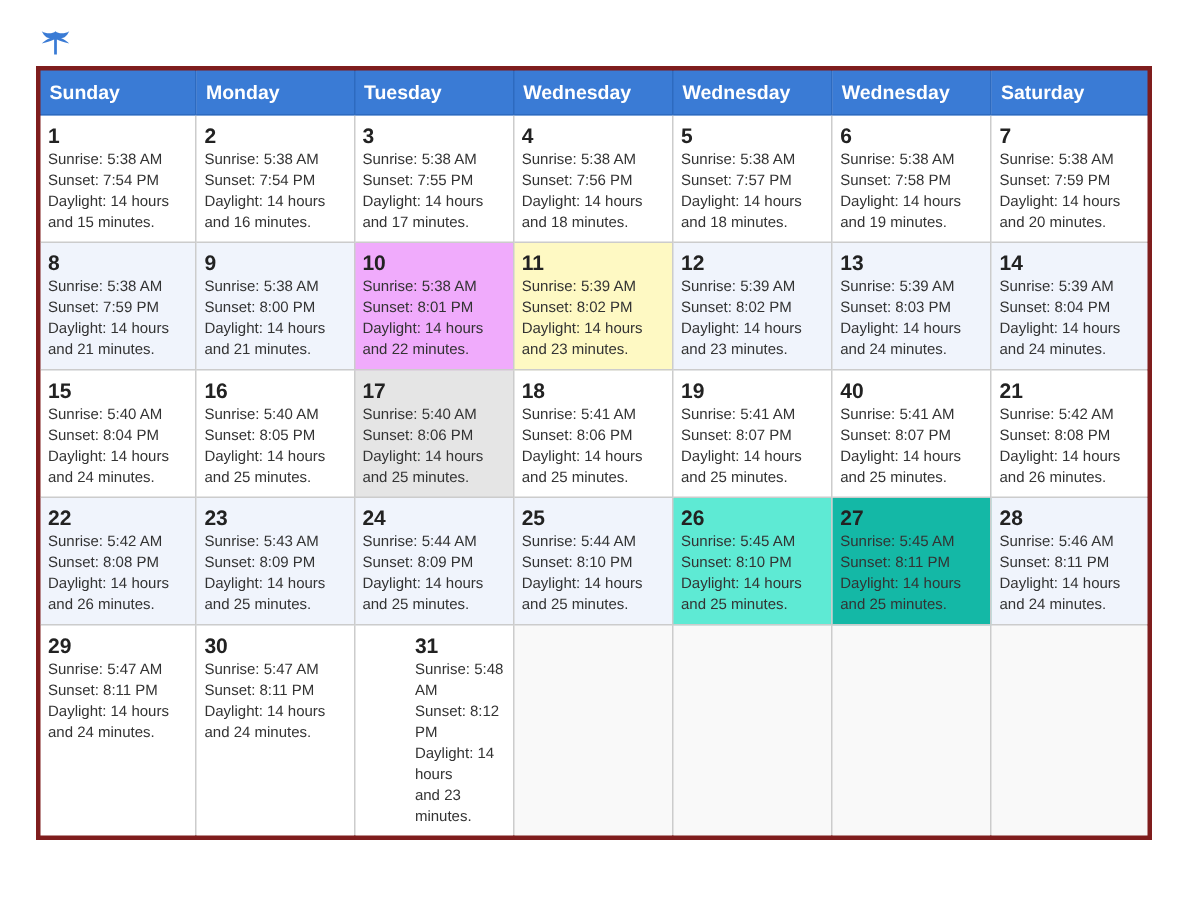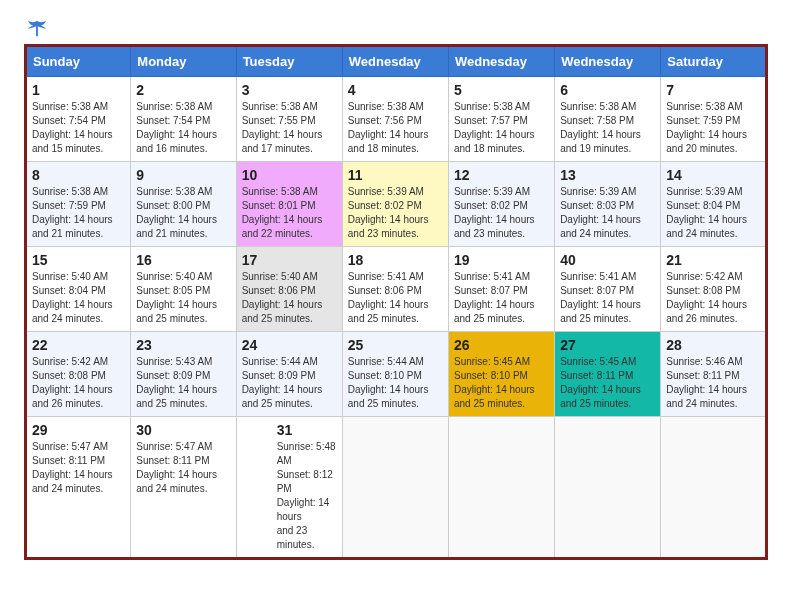--- a/index.html
+++ b/index.html
@@ -292,21 +292,21 @@
 Daylight: 14 hours
 and 25 minutes.</div>
         </td>
         <td style="background-color: rgb(240, 244, 252); margin-left: 32px;">
           <span class="day-num">25</span>
           <div class="day-content" style="white-space: pre-line;">Sunrise: 5:44 AM
 Sunset: 8:10 PM
 Daylight: 14 hours
 and 25 minutes.</div>
         </td>
-        <td style="background-color: #eab308;">
+        <td style="background-color: #5eead4;">
           <span class="day-num">26</span>
           <div class="day-content" style="white-space: pre-line;">Sunrise: 5:45 AM
 Sunset: 8:10 PM
 Daylight: 14 hours
 and 25 minutes.</div>
         </td>
         <td style="background-color: #14b8a6;">
           <span class="day-num">27</span>
           <div class="day-content" style="white-space: pre-line;">Sunrise: 5:45 AM
 Sunset: 8:11 PM

